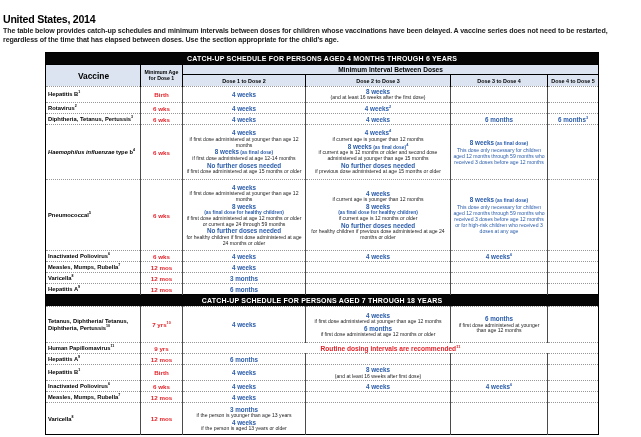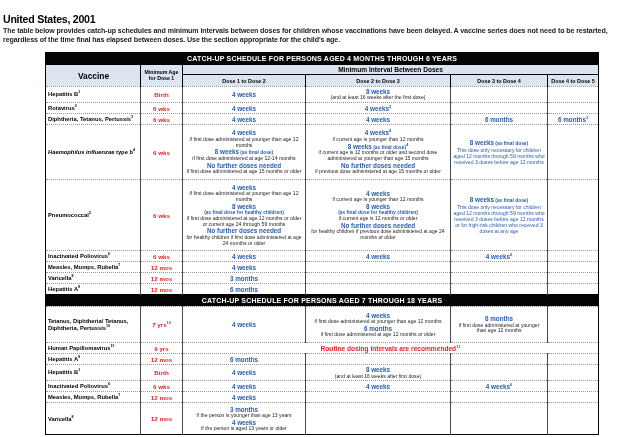--- a/index.html
+++ b/index.html
@@ -47,22 +47,22 @@
   .s-c  { color:#1c1c1c; font-size:5.1px; line-height:1.14; }
   .s-bc { color:#2a5caa; font-size:5.1px; line-height:1.18; }
   .s-r  { color:#e31f26; font-weight:bold; font-size:6.6px; }
   sup { font-size:0.62em; vertical-align:super; line-height:0; }
   .rhb  { height:12px; } .rh11 { height:11px; } .rh14 { height:14px; }
   .rh55 { height:55px; } .rh71 { height:71px; } .rh36 { height:36px; } .rh32 { height:32px; }
 </style>
 </head>
 <body>
 
-<div class="title"><br><span>United States, 2001</span></div>
-<div class="subtitle">The table below provides catch-up schedules and minimum intervals between doses for children whose vaccinations have been delayed. A vaccine series does not need to be restarted, regardless of the time final has elapsed between doses. Use the section appropriate for the child's age.</div>
+<div class="title"><br><span>United States, 2014</span></div>
+<div class="subtitle">The table below provides catch-up schedules and minimum intervals between doses for children whose vaccinations have been delayed. A vaccine series does not need to be restarted, regardless of the time that has elapsed between doses. Use the section appropriate for the child's age.</div>
 
 <table class="sched">
   <colgroup>
     <col style="width:95px">
       <col style="width:42px">
       <col style="width:123px">
     <col style="width:145px">
       <col style="width:97px">
       <col style="width:51px">
   </colgroup>

